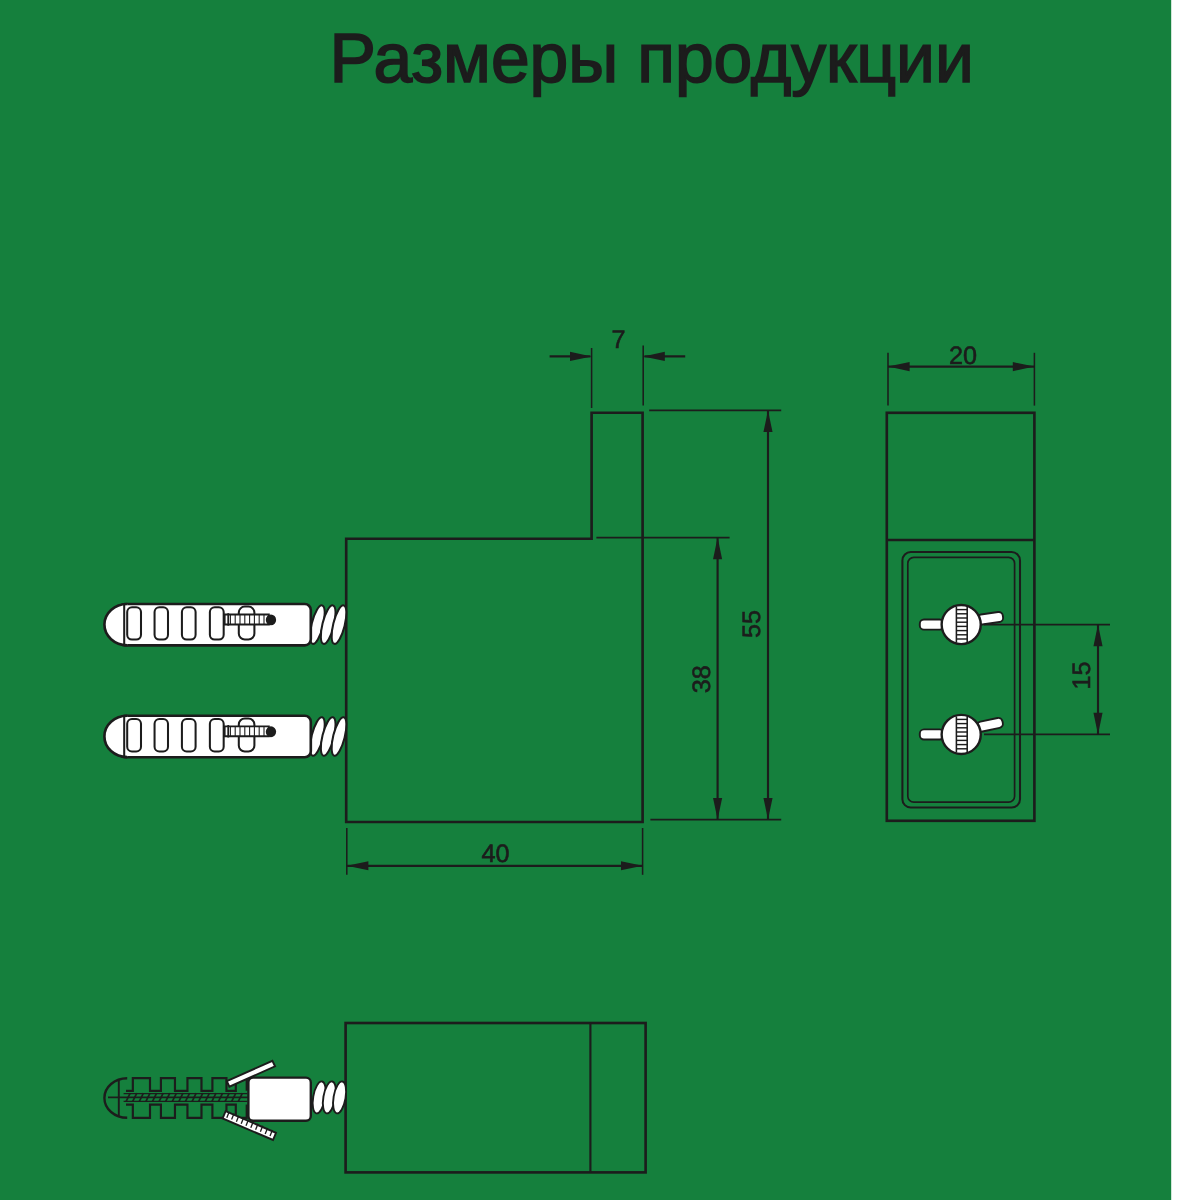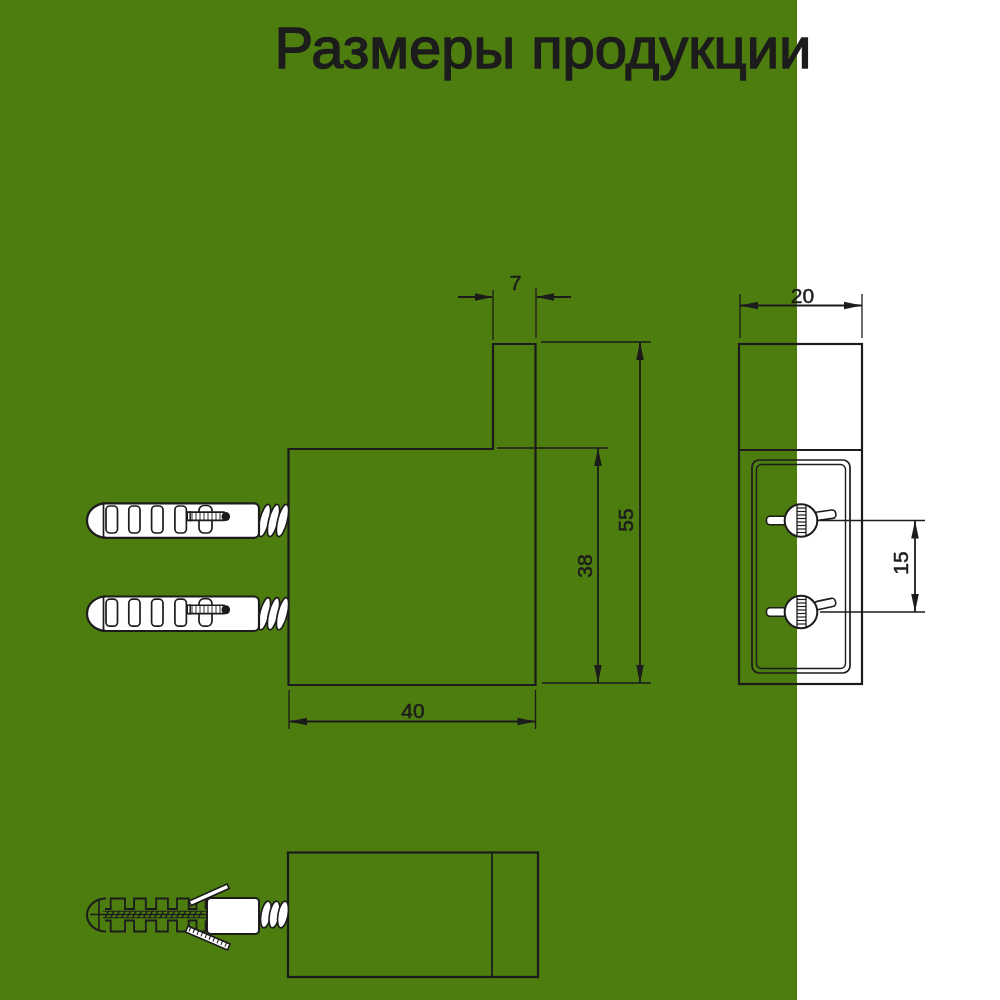--- a/index.html
+++ b/index.html
@@ -1,16 +1,16 @@
 <!DOCTYPE html>
 <html><head>
 <meta charset="utf-8">
 <style>
   html,body{margin:0;padding:0;background:#ffffff;}
-  .page{width:797px;height:1000px;position:relative;background:#4d7c0f;font-family:"Liberation Sans", sans-serif;}
+  .page{width:976px;height:1000px;position:relative;background:#15803d;font-family:"Liberation Sans", sans-serif;}
   svg{position:absolute;top:0;left:0;will-change:transform;}
   text{font-family:"Liberation Sans", sans-serif;fill:#1c1c1c;}
 </style>
 </head>
 <body>
 <div class="page">
 <svg width="1000" height="1000" viewBox="0 0 1000 1000">
 
   <g>
     <text x="543" y="68" font-size="58" text-anchor="middle" textLength="537" stroke="#1c1c1c" stroke-width="1.4">Размеры продукции</text>

